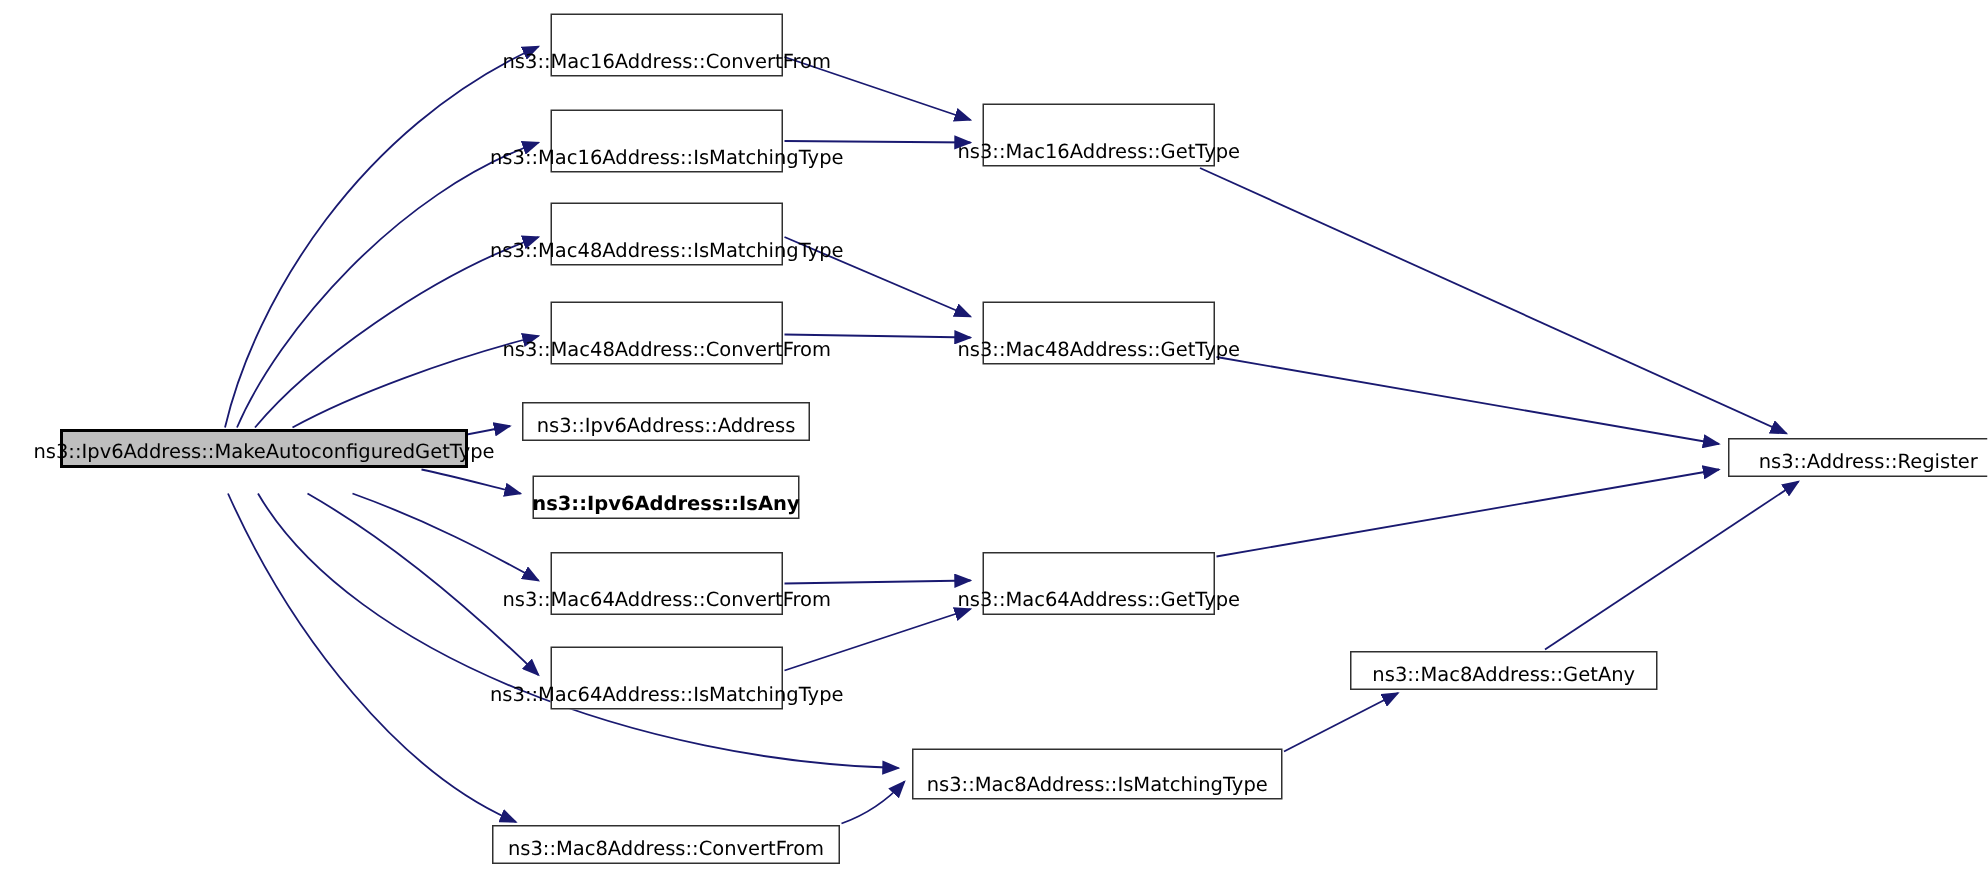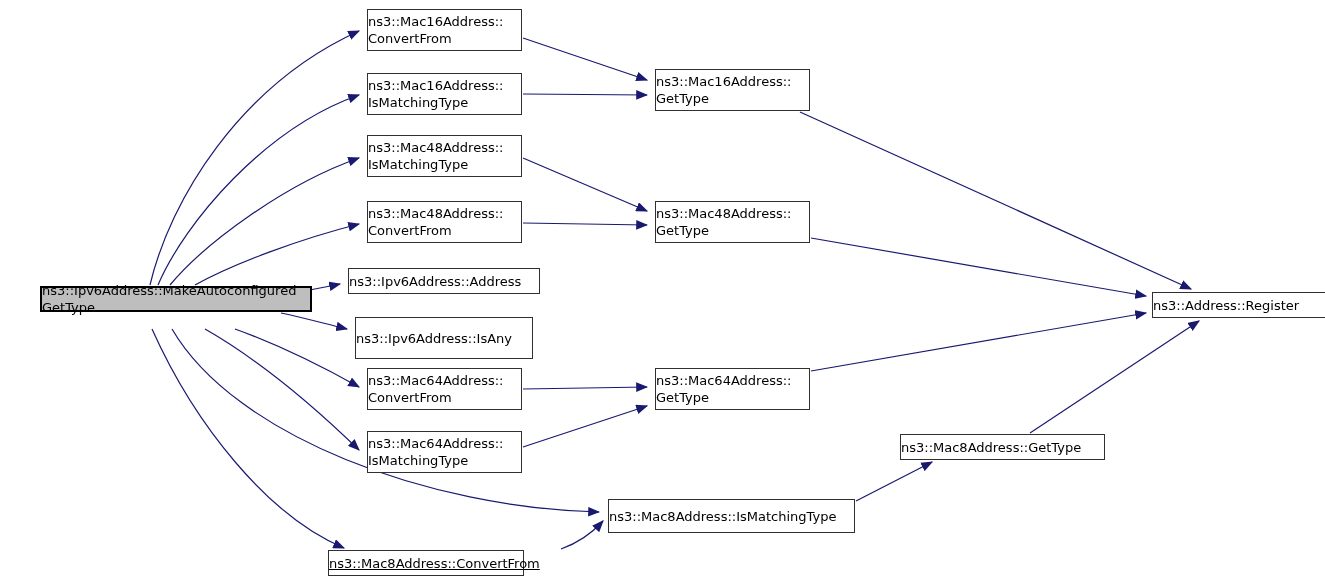--- a/index.html
+++ b/index.html
@@ -29,22 +29,22 @@
   }
   .node {
     position: absolute;
     box-sizing: border-box;
     background: #ffffff;
     border: 1px solid #303030;
     color: #000000;
     font-size: 13px;
     line-height: 17px;
     display: flex;
-    flex-direction: column;
-    align-items: flex-start;
+    flex-direction: row;
+    align-items: flex-end;
     justify-content: center;
     text-align: center;
     white-space: nowrap;
     cursor: pointer;
   }
   .node.highlight {
     background: #bebebe;
     border: 2px solid #000000;
   }
 </style>
@@ -115,48 +115,48 @@
 
   <div class="node" style="left:655px; top:201px; width:155px; height:42px;">
     <span>ns3::Mac48Address::</span>
     <span>GetType</span>
   </div>
 
   <div class="node" style="left:348px; top:268px; width:192px; height:26px;">
     <span>ns3::Ipv6Address::Address</span>
   </div>
 
-  <div class="node" style="left:355px; top:317px; width:178px; height:42px;">
+  <div class="node" style="left:355px; top:317px; width:178px; height:29px;font-weight:bold;">
     <span>ns3::Ipv6Address::IsAny</span>
   </div>
 
   <div class="node" style="left:367px; top:368px; width:155px; height:42px;">
     <span>ns3::Mac64Address::</span>
     <span>ConvertFrom</span>
   </div>
 
   <div class="node" style="left:367px; top:431px; width:155px; height:42px;">
     <span>ns3::Mac64Address::</span>
     <span>IsMatchingType</span>
   </div>
 
   <div class="node" style="left:655px; top:368px; width:155px; height:42px;">
     <span>ns3::Mac64Address::</span>
     <span>GetType</span>
   </div>
 
   <div class="node" style="left:900px; top:434px; width:205px; height:26px;">
-    <span>ns3::Mac8Address::GetType</span>
+    <span>ns3::Mac8Address::GetAny</span>
   </div>
 
   <div class="node" style="left:608px; top:499px; width:247px; height:34px;">
     <span>ns3::Mac8Address::IsMatchingType</span>
   </div>
 
-  <div class="node" style="left:328px; top:550px; width:196px; height:26px;text-decoration:underline;">
+  <div class="node" style="left:328px; top:550px; width:232px; height:26px;">
     <span>ns3::Mac8Address::ConvertFrom</span>
   </div>
 
   <div class="node" style="left:1152px; top:292px; width:187px; height:26px;">
     <span>ns3::Address::Register</span>
   </div>
 
 </div>
 
 </body></html>

